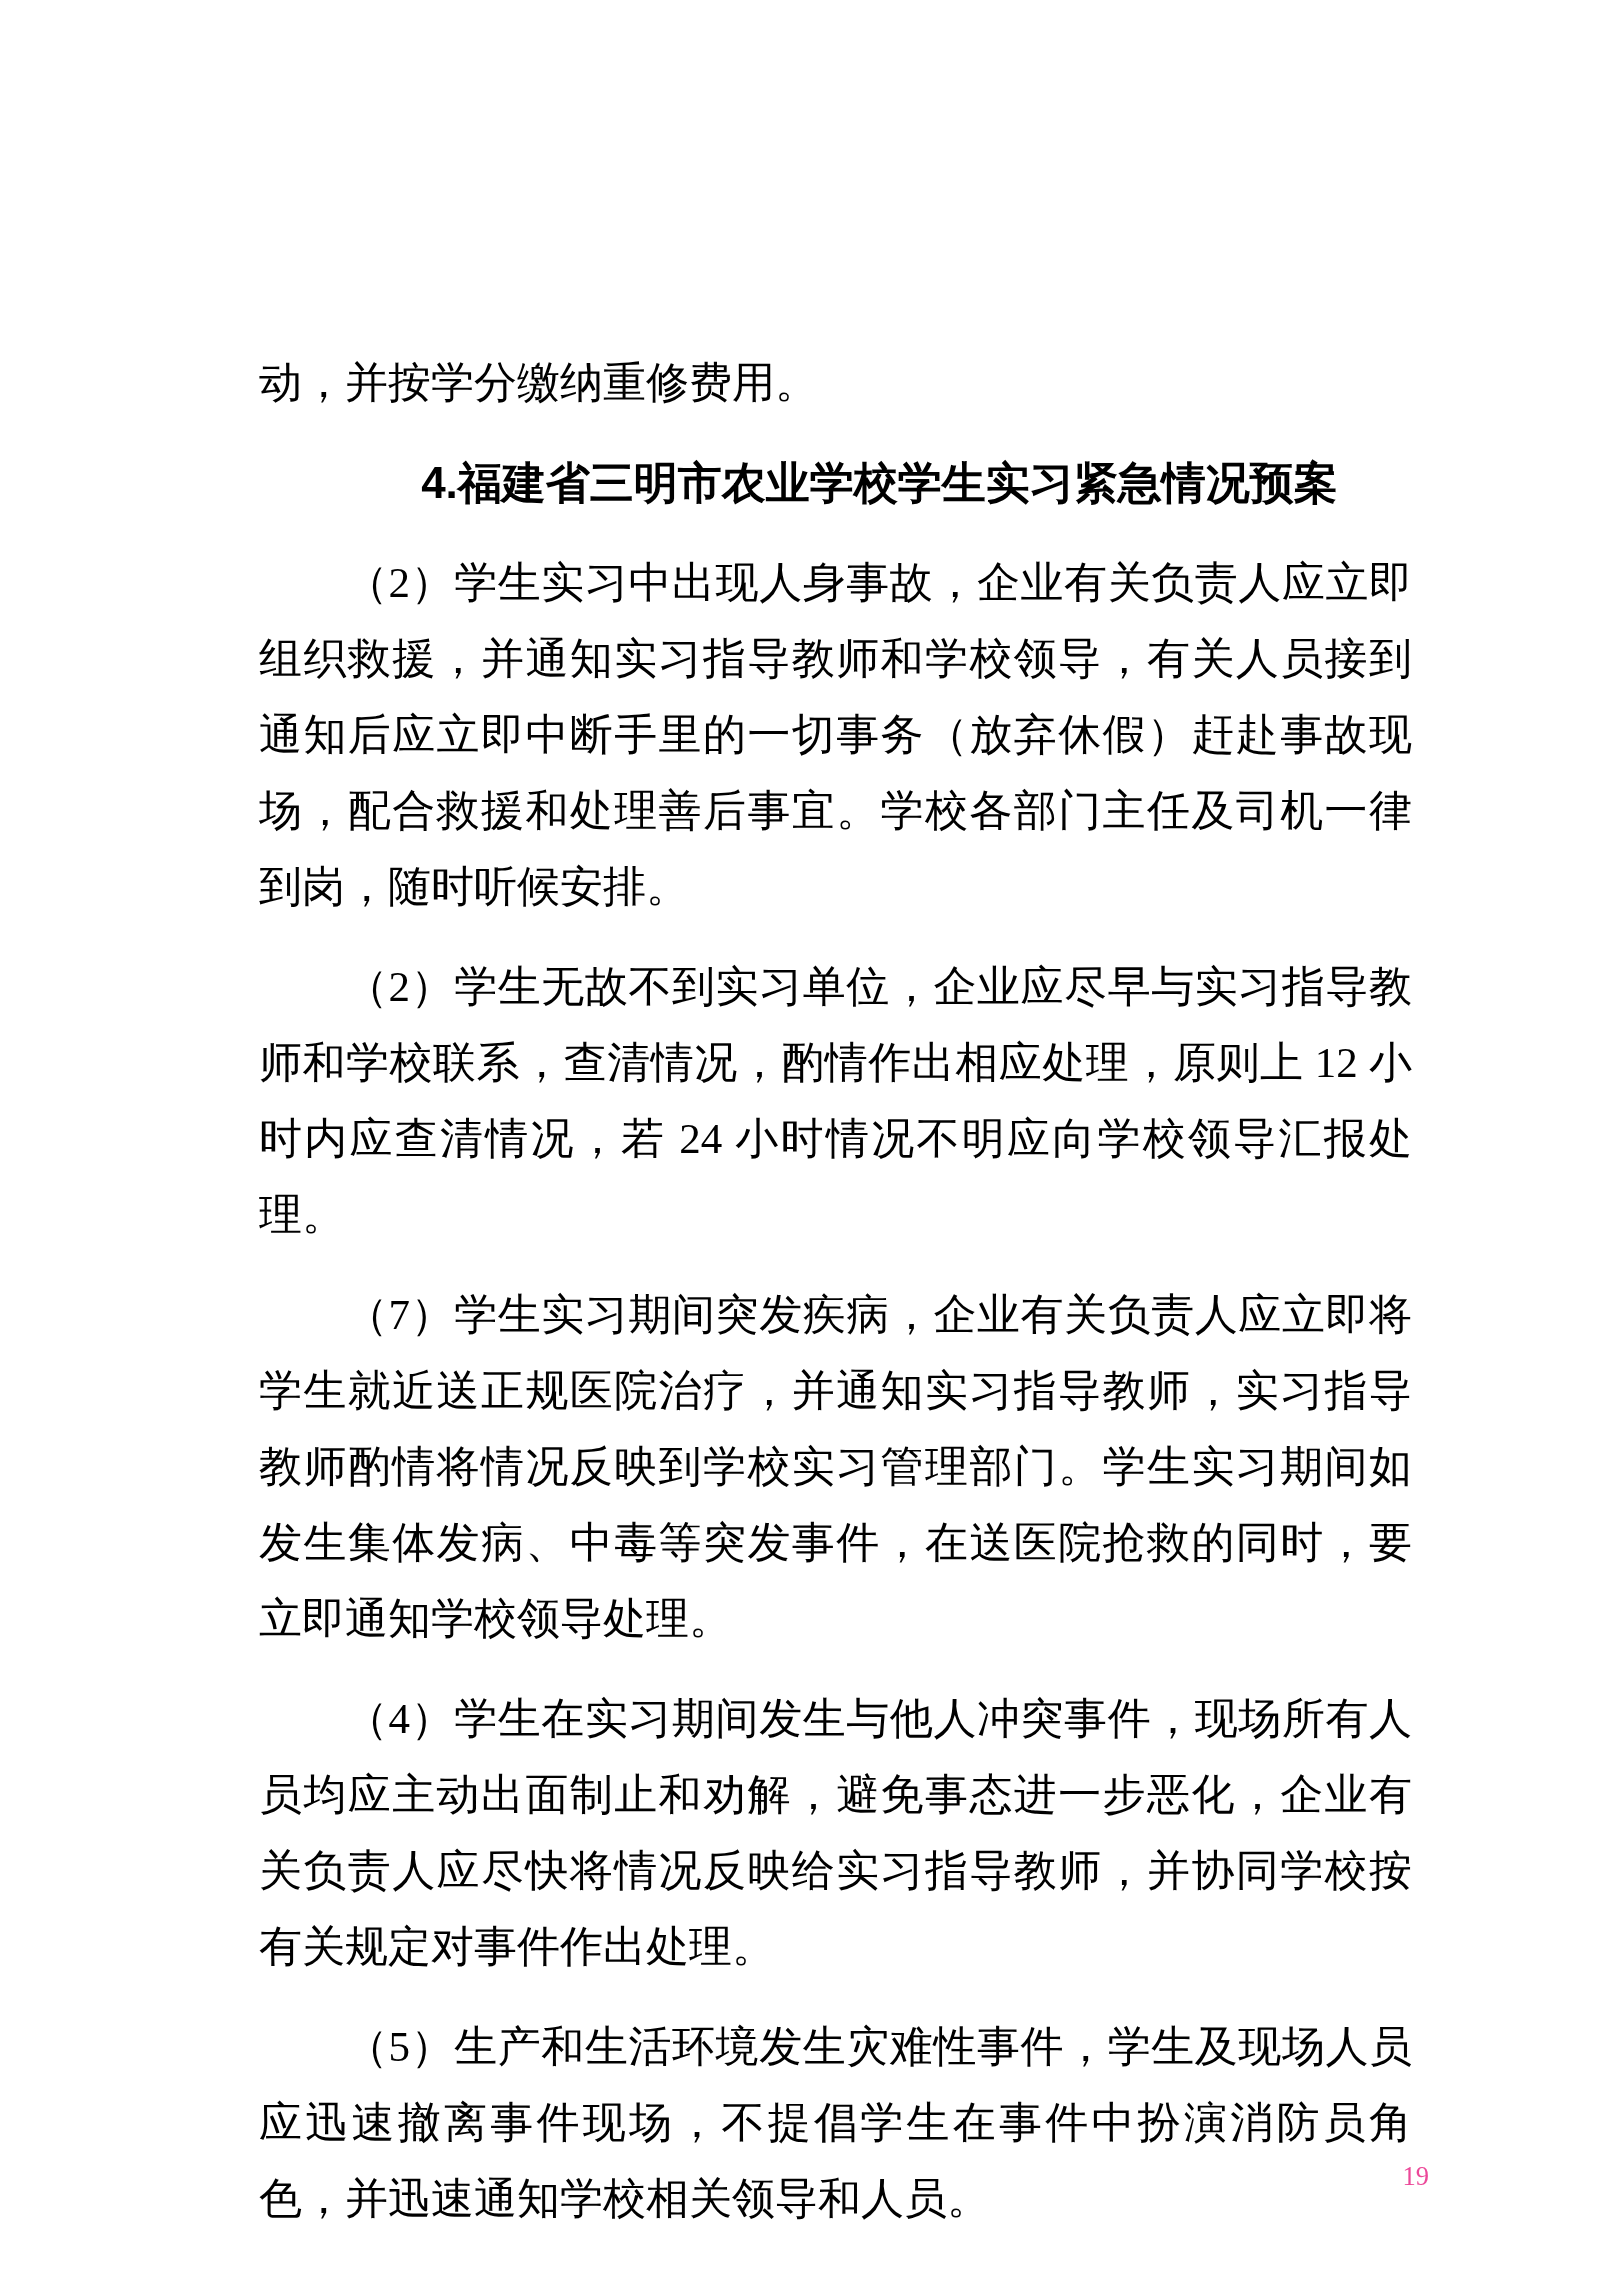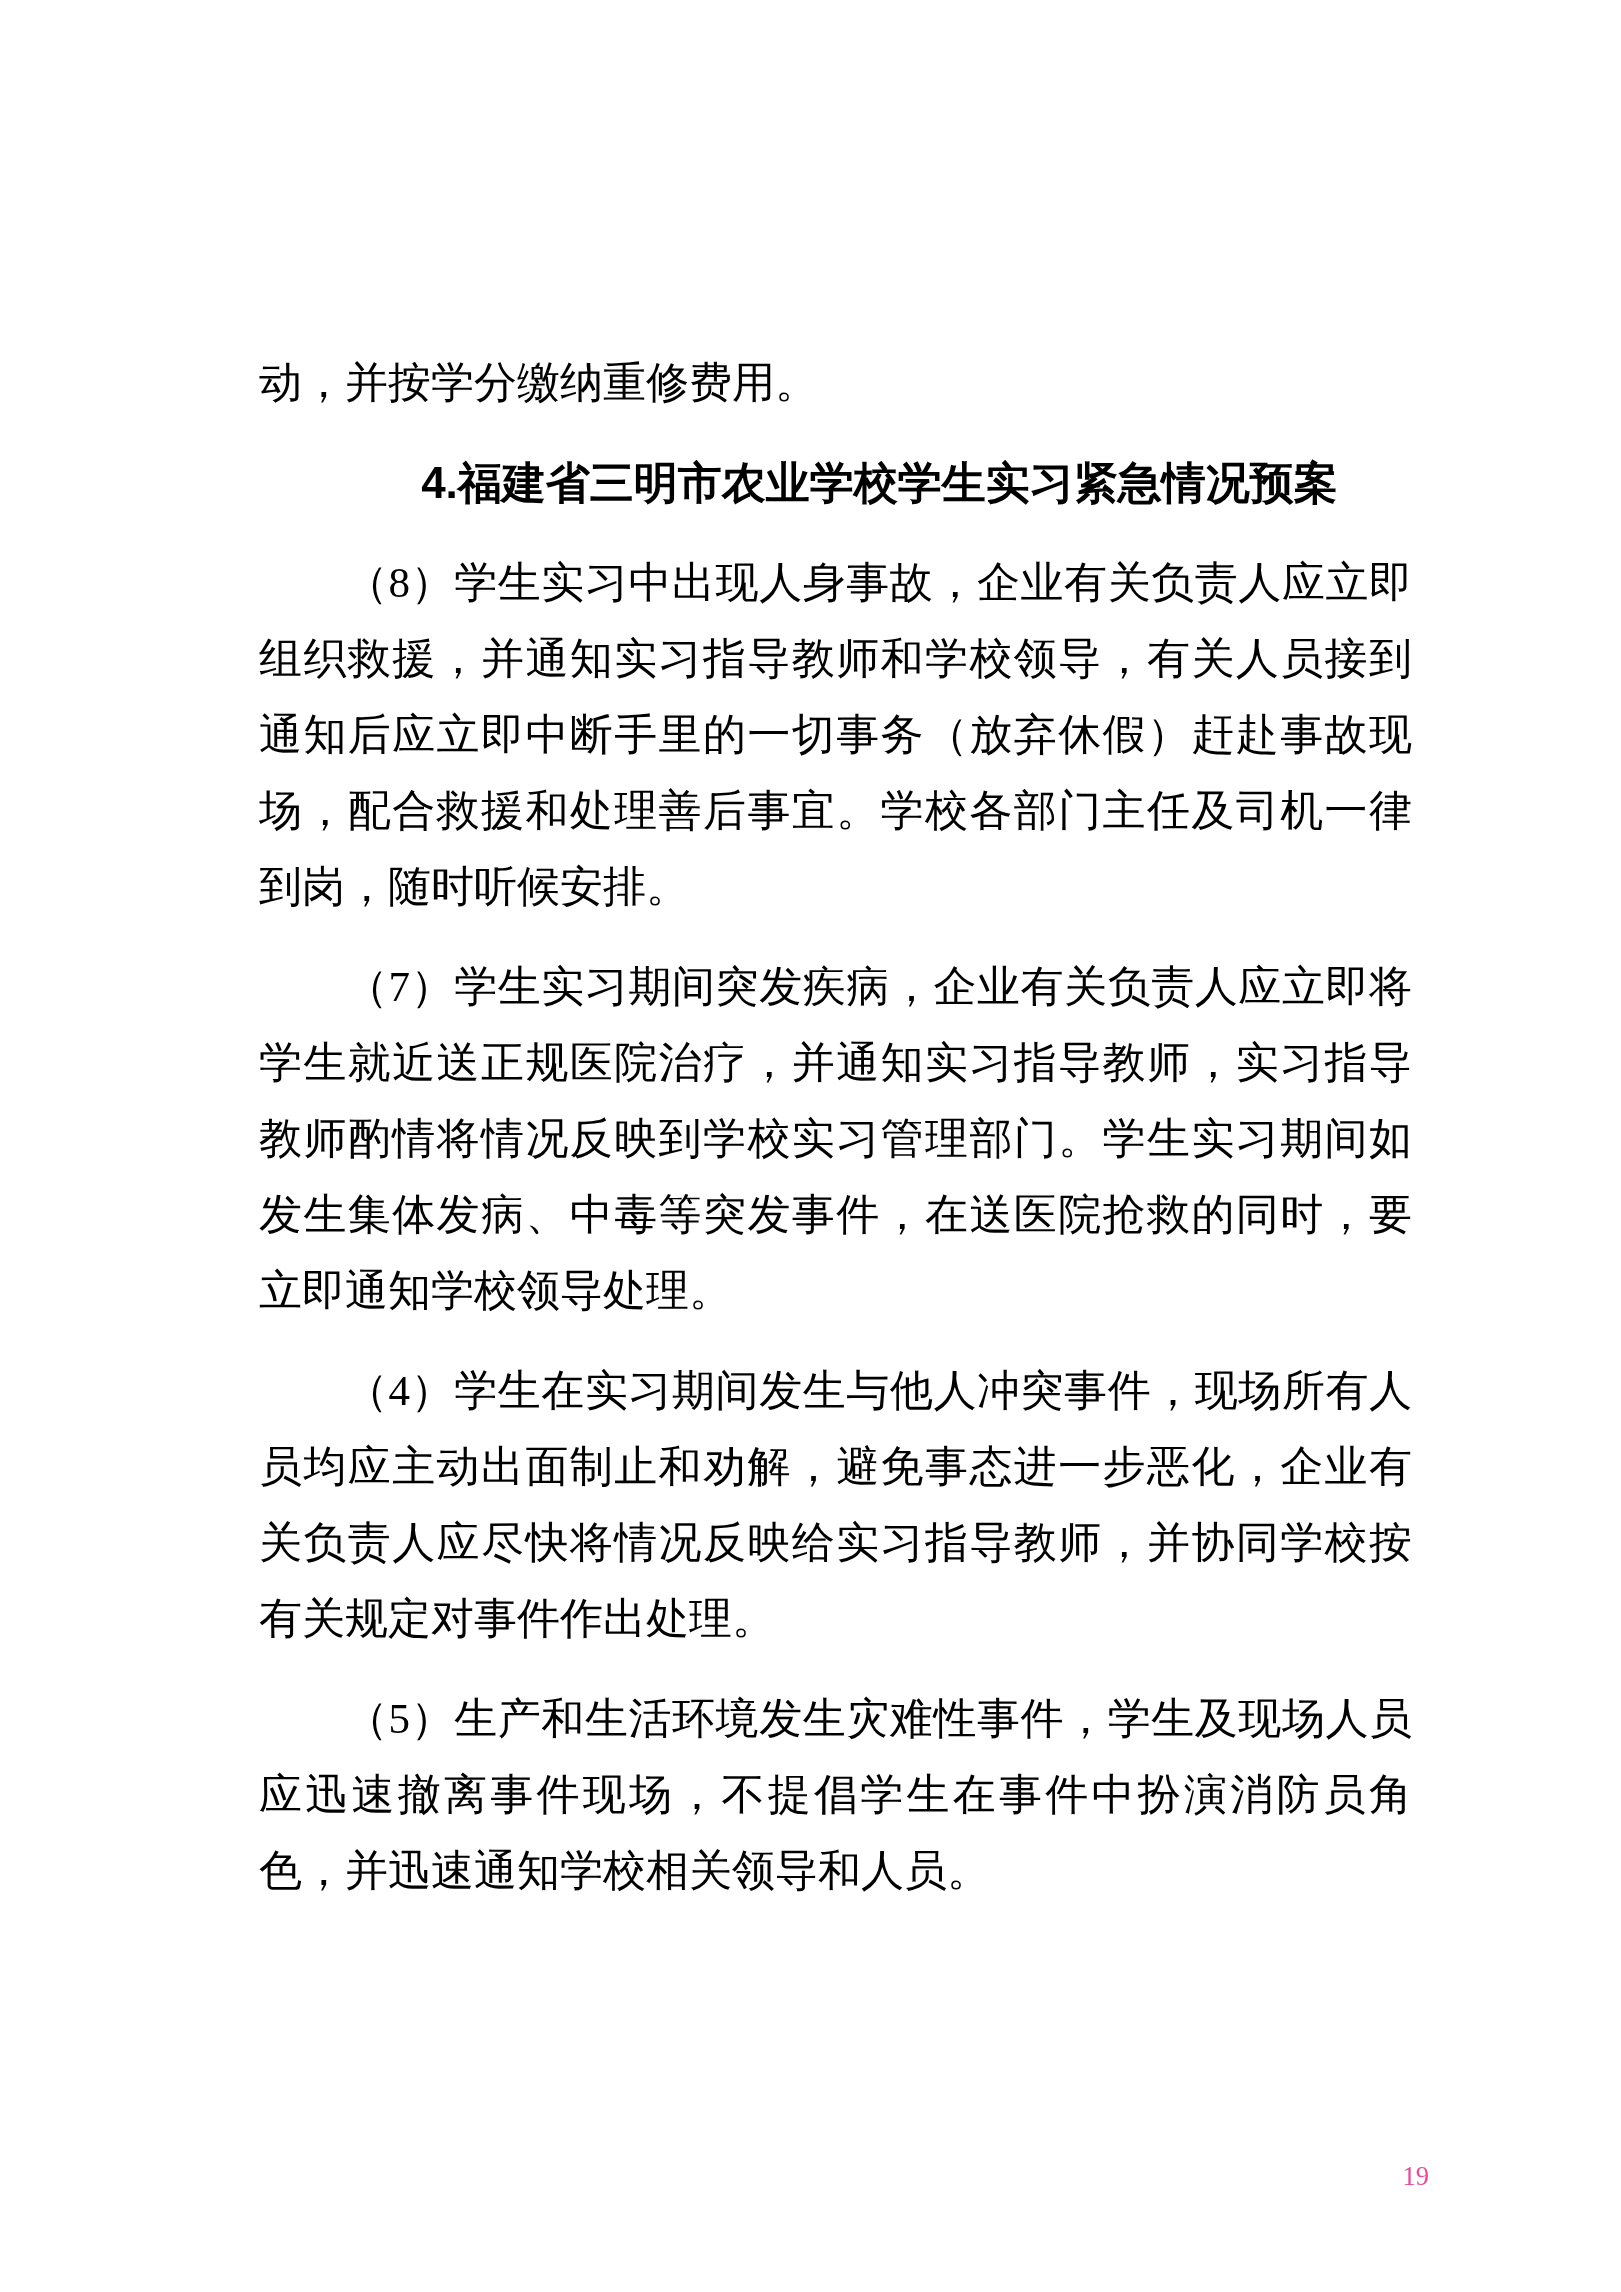--- a/index.html
+++ b/index.html
@@ -61,22 +61,23 @@
 <body>
 
 <div class="page">
 
   <div class="content">
 
     <p class="continuation">动，并按学分缴纳重修费用。</p>
 
     <h2 class="heading">4.福建省三明市农业学校学生实习紧急情况预案</h2>
 
-    <p class="para">（8）学生实习中出现人身事故，企业有关负责人应立即组织救援，并通知实习指导教师和学校领导，有关人员接到通知后应立即中断手里的一切事务（放弃休假）赶赴事故现场，配合救援和处理善后事宜。学校各部门主任及司机一律到岗，随时听候安排。</p>
+    <p class="para">（2）学生实习中出现人身事故，企业有关负责人应立即组织救援，并通知实习指导教师和学校领导，有关人员接到通知后应立即中断手里的一切事务（放弃休假）赶赴事故现场，配合救援和处理善后事宜。学校各部门主任及司机一律到岗，随时听候安排。</p>
 
+    <p class="para">（2）学生无故不到实习单位，企业应尽早与实习指导教师和学校联系，查清情况，酌情作出相应处理，原则上 12 小时内应查清情况，若 24 小时情况不明应向学校领导汇报处理。</p>
 
     <p class="para">（7）学生实习期间突发疾病，企业有关负责人应立即将学生就近送正规医院治疗，并通知实习指导教师，实习指导教师酌情将情况反映到学校实习管理部门。学生实习期间如发生集体发病、中毒等突发事件，在送医院抢救的同时，要立即通知学校领导处理。</p>
 
     <p class="para">（4）学生在实习期间发生与他人冲突事件，现场所有人员均应主动出面制止和劝解，避免事态进一步恶化，企业有关负责人应尽快将情况反映给实习指导教师，并协同学校按有关规定对事件作出处理。</p>
 
     <p class="para">（5）生产和生活环境发生灾难性事件，学生及现场人员应迅速撤离事件现场，不提倡学生在事件中扮演消防员角色，并迅速通知学校相关领导和人员。</p>
 
   </div>
 
   <div class="page-number">19</div>

